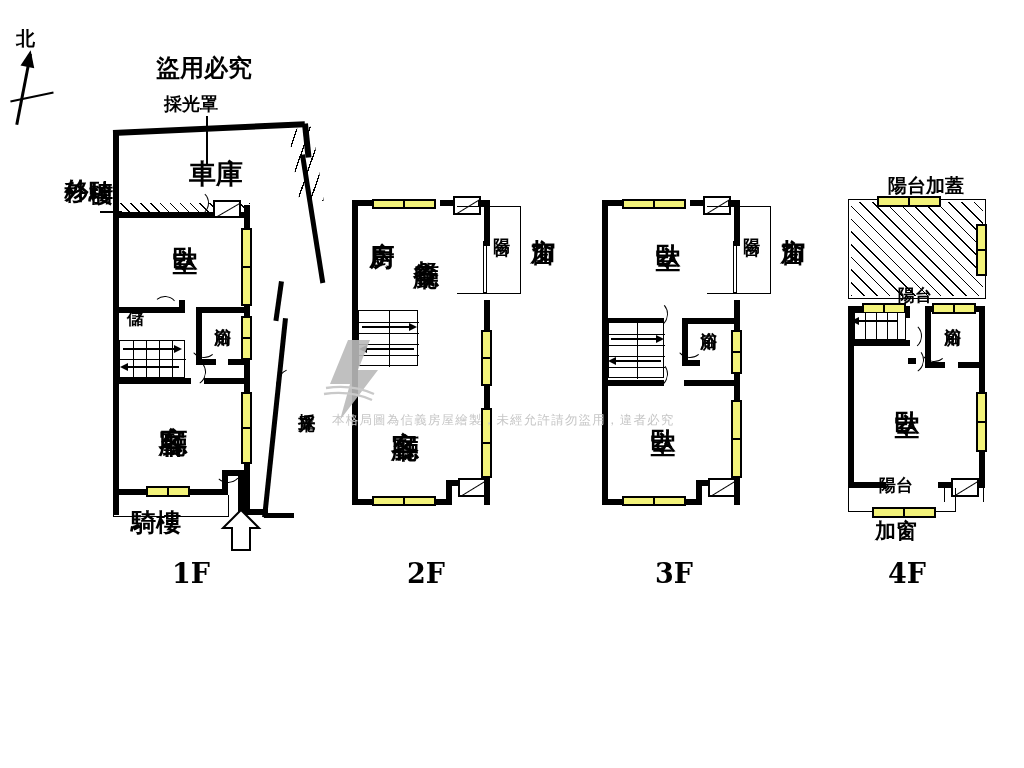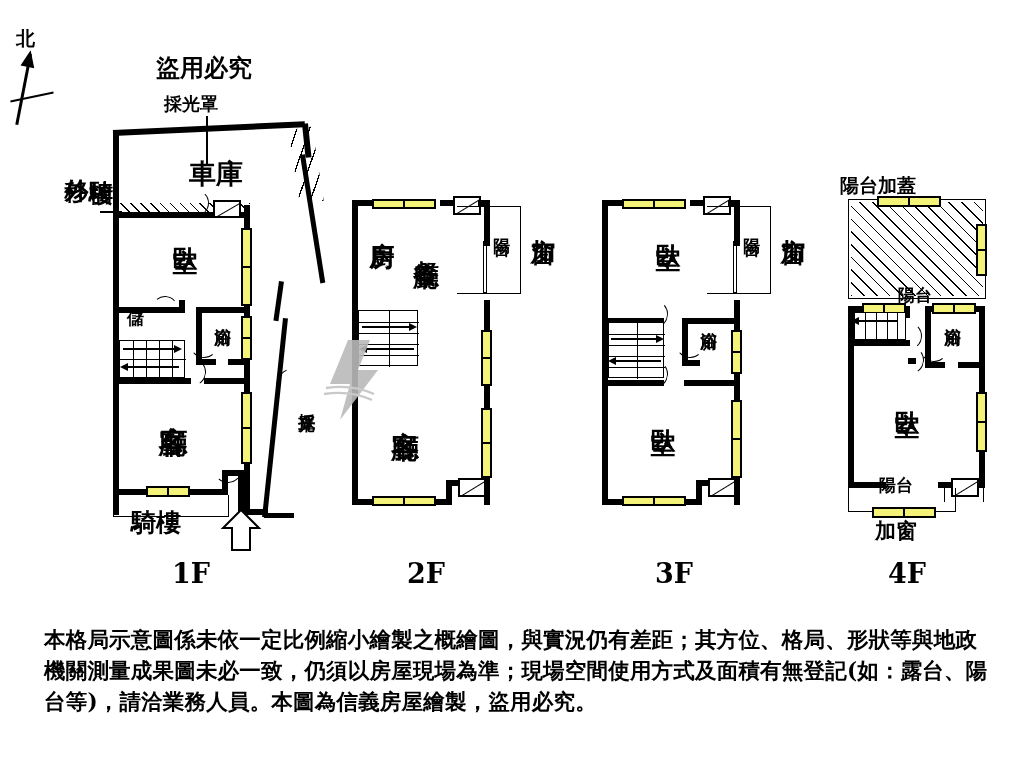--- a/index.html
+++ b/index.html
@@ -253,21 +253,21 @@
     <div class="win v" style="left:731px;top:330px;width:11px;height:44px;"></div>
     <div class="win v" style="left:731px;top:400px;width:11px;height:78px;"></div>
 
     <div class="lbl vert" style="left:655px;top:225px;font-size:25px;">臥室</div>
     <div class="lbl vert" style="left:650px;top:410px;font-size:25px;">臥室</div>
 
     <div class="floor-tag" style="left:655px;top:558px;">3F</div>
   </div>
 
   <div>
-    <div class="lbl" style="left:840px;top:176px;font-size:19px;">陽台加蓋</div>
+    <div class="lbl" style="left:888px;top:176px;font-size:19px;">陽台加蓋</div>
 
     <div class="thin" style="left:848px;top:199px;width:138px;height:100px;"></div>
     <div class="hatch-lt" style="left:851px;top:202px;width:132px;height:94px;"></div>
     <div class="win h" style="left:877px;top:196px;width:64px;height:11px;"></div>
     <div class="win v" style="left:976px;top:224px;width:11px;height:52px;"></div>
     <div class="lbl" style="left:898px;top:287px;font-size:17px;">陽台</div>
 
     <div class="wall" style="left:848px;top:306px;width:6px;height:182px;"></div>
     <div class="wall" style="left:848px;top:306px;width:14px;height:6px;"></div>
     <div class="wall" style="left:848px;top:340px;width:62px;height:6px;"></div>
@@ -311,16 +311,16 @@
     <div class="floor-tag" style="left:888px;top:558px;">4F</div>
   </div>
 
   <div class="wm-logo">
     <svg width="84" height="88" viewBox="0 0 84 88">
       <path d="M30 4 L52 4 L40 34 L60 34 L22 84 L32 48 L12 48 Z" fill="#b9b9b9" opacity="0.9"></path>
       <path d="M8 52 Q34 48 56 58" stroke="#c9c9c9" stroke-width="2.4" fill="none"></path>
       <path d="M6 58 Q32 54 54 64" stroke="#c9c9c9" stroke-width="2.4" fill="none"></path>
     </svg>
   </div>
-
-  <div class="footer">本格局示意圖係未依一定比例縮小繪製之概繪圖，與實況仍有差距；其方位、格局、形狀等與地政機關測量成果圖未必一致，仍須以房屋現場為準；現場空間使用方式及面積有無登記(如：露台、陽台等)，請洽業務人員。本圖為信義房屋繪製，盜用必究。</div>
+  <div class="wm-note">本格局圖為信義房屋繪製，未經允許請勿盜用，違者必究</div>
+
 
 </div>
 
 </body></html>

